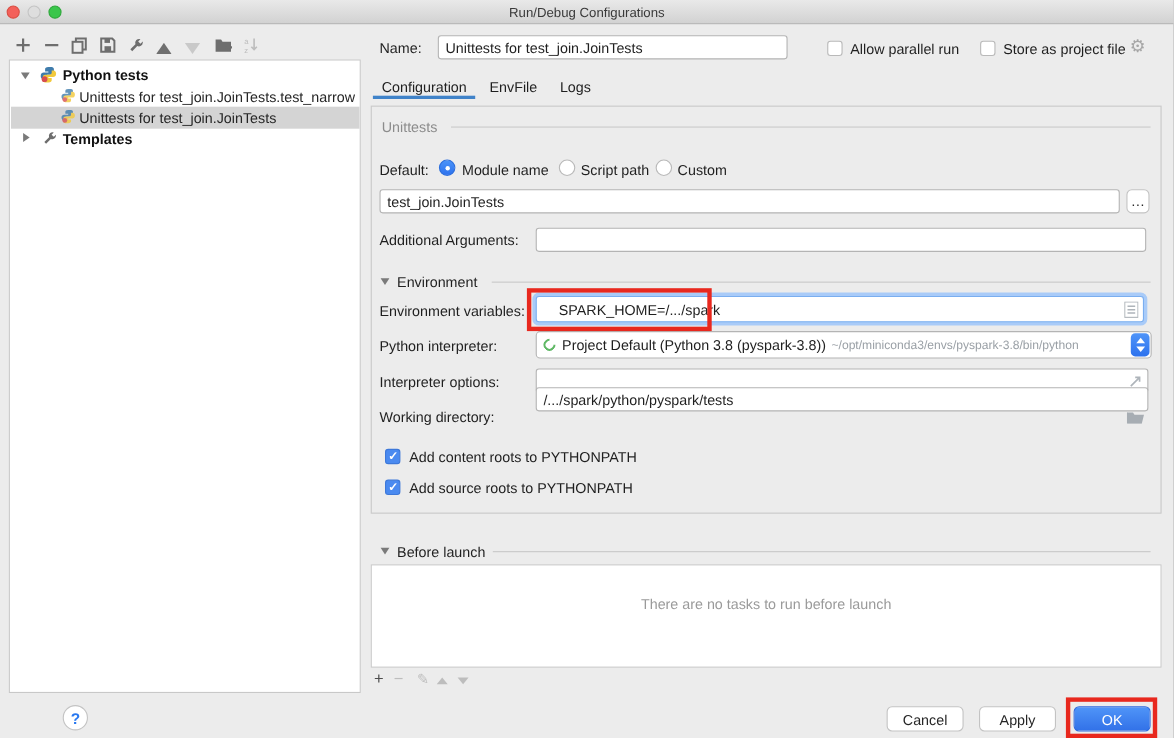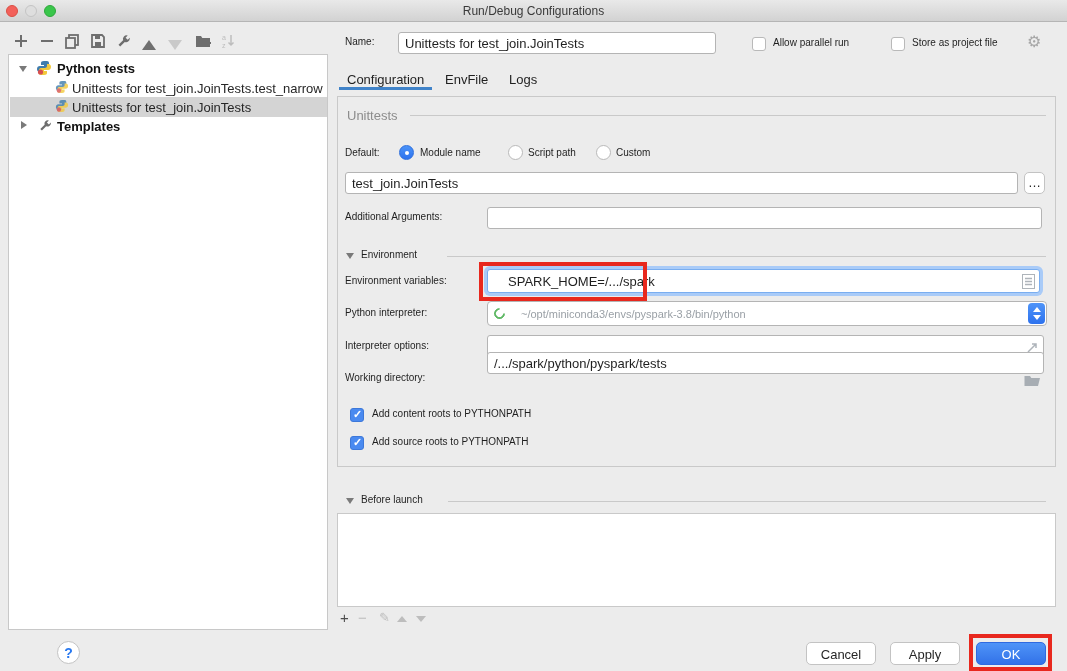--- a/index.html
+++ b/index.html
@@ -8,21 +8,21 @@
   .window { position:relative; width:1067px; height:671px; background:#ececec; overflow:hidden; }
   .abs { position:absolute; }
   .titlebar { position:absolute; left:0; top:0; width:1067px; height:22px;
     background:linear-gradient(#e9e9e9,#d2d2d2); border-bottom:1px solid #b5b5b5; }
   .traffic { position:absolute; top:5px; width:12px; height:12px; border-radius:50%; }
   .t-close { left:6px;  background:#f3605a; border:1px solid #da4f44; }
   .t-min   { left:25px; background:#dedede; border:1px solid #c4c4c4; }
   .t-zoom  { left:44px; background:#3ac64b; border:1px solid #2fa83c; }
   .title-text { position:absolute; top:4px; left:0; width:100%; text-align:center;
     font-size:12px; color:#3a3a3a; }
-  .lbl { position:absolute; font-size:10px; color:#1f1f1f; white-space:nowrap; }
+  .lbl { position:absolute; font-size:13px; color:#1f1f1f; white-space:nowrap; }
   .grouphdr { position:absolute; font-size:13px; color:#8c8c8c; white-space:nowrap; }
   .sepline { position:absolute; height:1px; background:#c9c9c9; }
   .field { position:absolute; background:#fff; border:1px solid #b4b4b4; border-radius:3px;
     font-family:"Liberation Sans",sans-serif; font-size:13px; color:#1f1f1f; padding:0 6px; }
   input.field { outline:none; }
   .focused { border:1px solid #7aaef0; box-shadow:0 0 0 3px #a9cbf8; }
   .panelbox { position:absolute; border:1px solid #c9c9c9; }
   .radio { position:absolute; width:15px; height:15px; border-radius:50%;
     background:#fff; border:1px solid #b9b9b9; }
   .radio.sel { background:linear-gradient(#4a93f8,#2d72ee); border:1px solid #2d6fdd; }
@@ -43,21 +43,21 @@
   .tree-label { position:absolute; font-size:13px; color:#262626; white-space:nowrap; }
   .tree-label.bold { font-weight:bold; color:#111; }
   .sel-row { position:absolute; left:1px; top:42px; width:317px; height:20px; background:#d4d4d4; }
   .tri { position:absolute; width:0; height:0; }
   .tri.down { border-left:4.5px solid transparent; border-right:4.5px solid transparent; border-top:6px solid #7a7a7a; }
   .tri.right { border-top:4.5px solid transparent; border-bottom:4.5px solid transparent; border-left:6px solid #7a7a7a; }
   .tbicon { position:absolute; width:16px; height:16px; }
   .combo { position:absolute; background:#fff; border:1px solid #b4b4b4; border-radius:4px;
     display:flex; align-items:center; overflow:hidden; }
   .combo .val { font-size:13px; color:#1f1f1f; white-space:nowrap; margin-left:6px; }
-  .combo .path { font-size:11px; color:#9aa0a6; white-space:nowrap; margin-left:16px; }
+  .combo .path { font-size:11px; color:#9aa0a6; white-space:nowrap; margin-left:5px; }
   .stepper { position:absolute; right:1px; top:1px; width:17px; height:21px; border-radius:4px;
     background:linear-gradient(#4f94f8,#2d72ee); }
   .chev { position:absolute; left:4.5px; width:0; height:0;
     border-left:4px solid transparent; border-right:4px solid transparent; }
   .chev.up { top:4px; border-bottom:5px solid #fff; }
   .chev.dn { bottom:4px; border-top:5px solid #fff; }
   .ring { display:inline-block; width:11px; height:11px; border:2px solid #5fb865;
     border-top-color:transparent; border-radius:50%; margin-left:6px; transform:rotate(45deg); flex:none; }
   .help-btn { position:absolute; left:57px; top:641px; width:23px; height:23px; border-radius:50%;
     background:#fff; border:1px solid #c3c3c3; color:#2878f0; font-size:14px; font-weight:bold;
@@ -197,20 +197,21 @@
   <span class="abs" style="left:1022px;top:274px;">
     <svg width="13" height="15">
         <rect x="0.5" y="0.5" width="12" height="14" fill="#fff" stroke="#aeb4ba"></rect>
         <path d="M3 4.5h7M3 7.5h7M3 10.5h7" stroke="#aeb4ba" stroke-width="1.4"></path>
       </svg></span>
   <div class="redbox" style="left:479px;top:262px;width:168px;height:39px;"></div>
 
   <span class="lbl" style="left:345px;top:307px;">Python interpreter:</span>
   <div class="combo" style="left:487px;top:301px;width:560px;height:25px;">
     <span class="ring"></span>
+    <span class="val">Project Default (Python 3.8 (pyspark-3.8))</span>
     <span class="path">~/opt/miniconda3/envs/pyspark-3.8/bin/python</span>
     <span class="stepper">
         <span class="chev up"></span>
         <span class="chev dn"></span>
       </span>
   </div>
 
   <span class="lbl" style="left:345px;top:340px;">Interpreter options:</span>
   <input class="field" style="left: 487px; top: 335px; width: 557px; height: 22px;" value="">
   <span class="abs" style="left:1026px;top:340px;">
@@ -228,20 +229,21 @@
 
   <span class="cb ck" style="left:350px;top:408px;"></span>
   <span class="lbl" style="left:372px;top:408px;">Add content roots to PYTHONPATH</span>
   <span class="cb ck" style="left:350px;top:436px;"></span>
   <span class="lbl" style="left:372px;top:436px;">Add source roots to PYTHONPATH</span>
 
   <span class="tri down" style="left:346px;top:498px;"></span>
   <span class="lbl" style="left:361px;top:494px;">Before launch</span>
   <div class="sepline" style="left:448px;top:501px;width:598px;"></div>
   <div class="panelbox" style="left:337px;top:513px;width:719px;height:94px;background:#fff;"></div>
+  <div class="empty-msg" style="left:337px;top:542px;width:719px;">There are no tasks to run before launch</div>
   <span class="mini dark" style="left:340px;top:611px;">+</span>
   <span class="mini" style="left:358px;top:611px;">−</span>
   <span class="mini" style="left:379px;top:611px;font-size:13px;">✎</span>
   <span class="tri2 up" style="left:397px;top:616px;"></span>
   <span class="tri2 dn" style="left:416px;top:616px;"></span>
 
   <button class="help-btn">?</button>
   <button class="btn" style="left:806px;top:642px;width:70px;">Cancel</button>
   <button class="btn" style="left:890px;top:642px;width:70px;">Apply</button>
   <button class="btn primary" style="left:976px;top:642px;width:70px;">OK</button>

